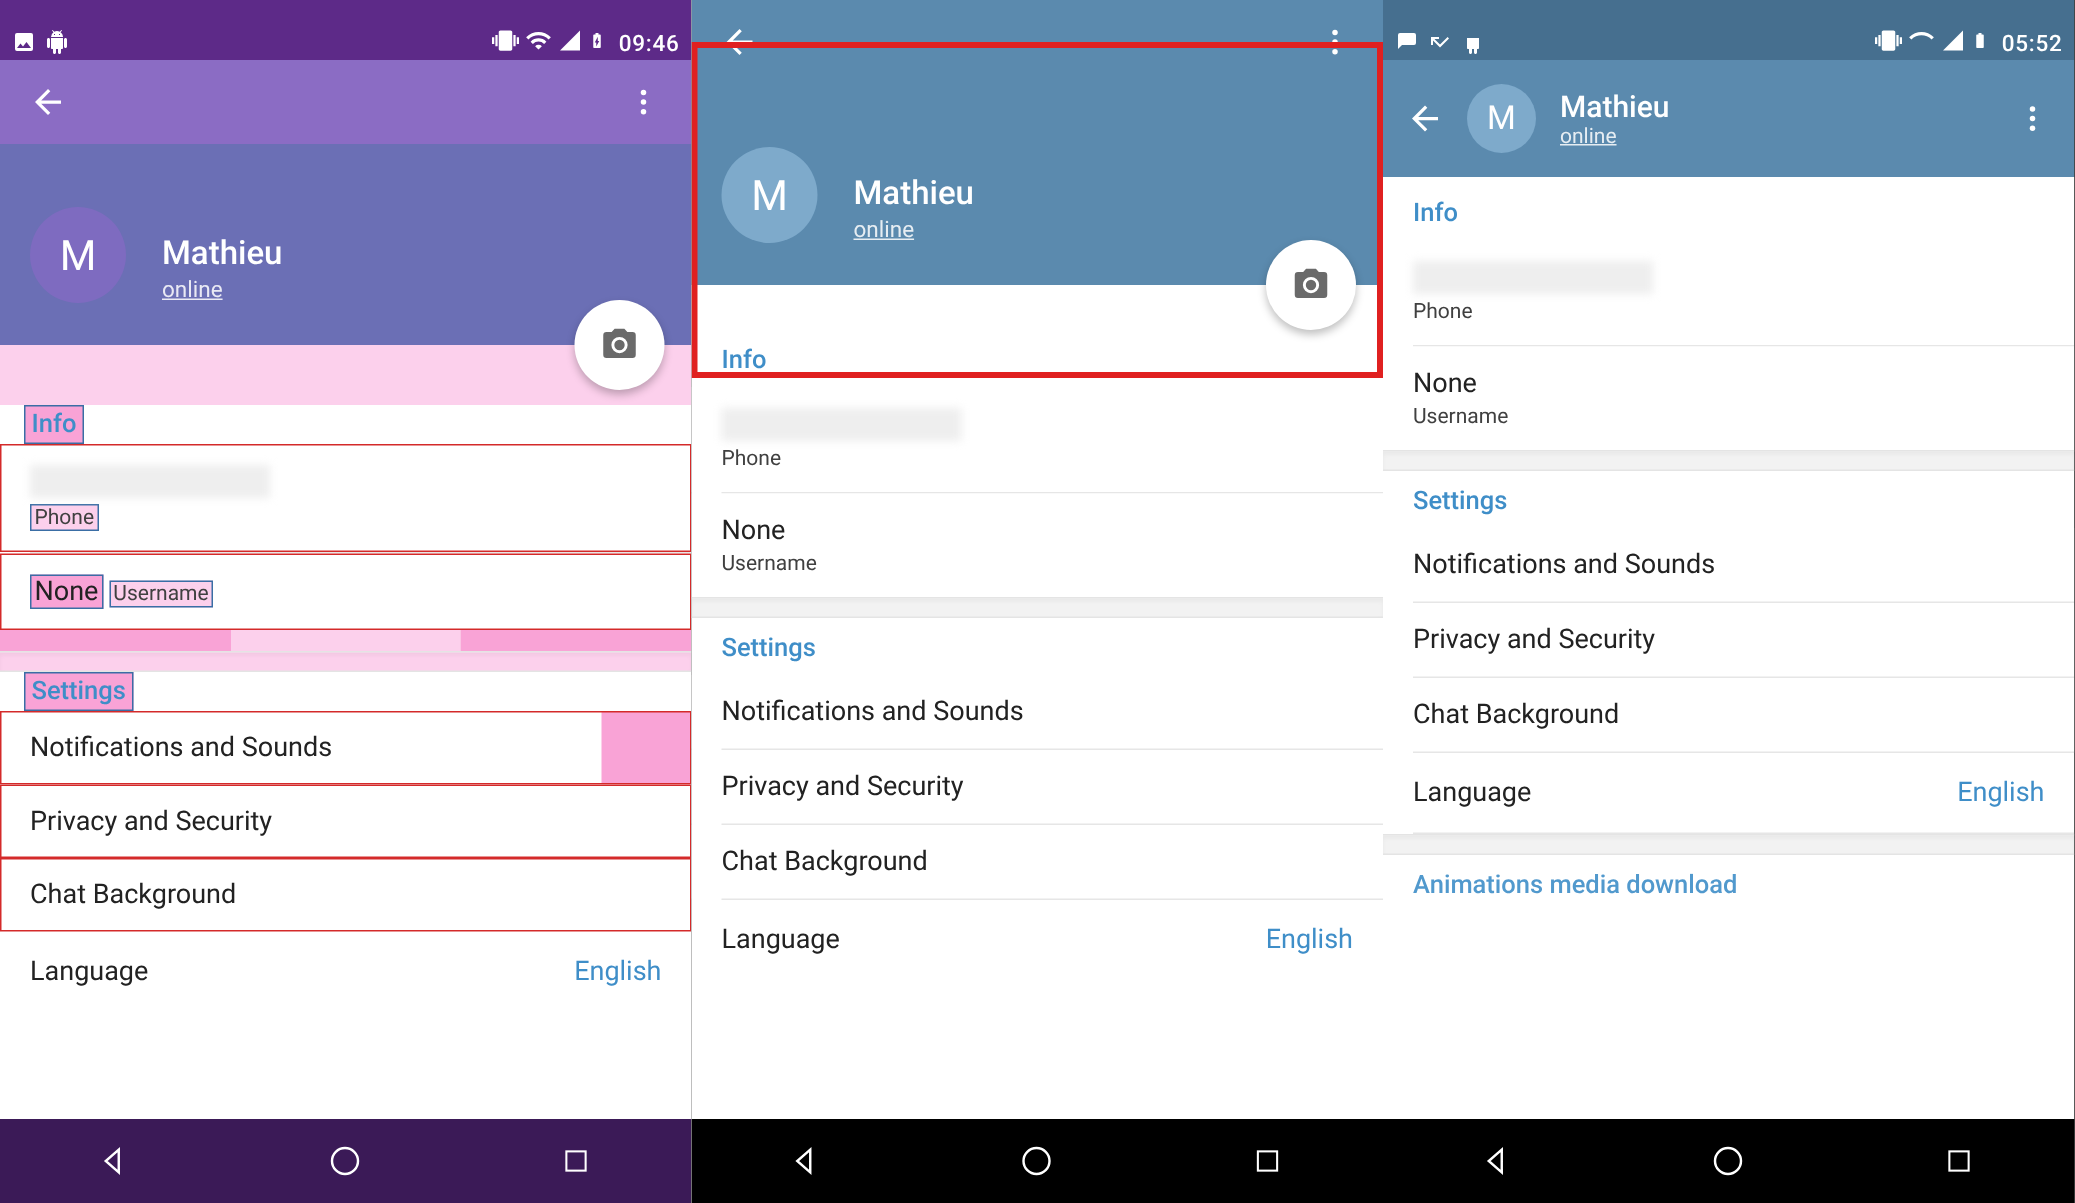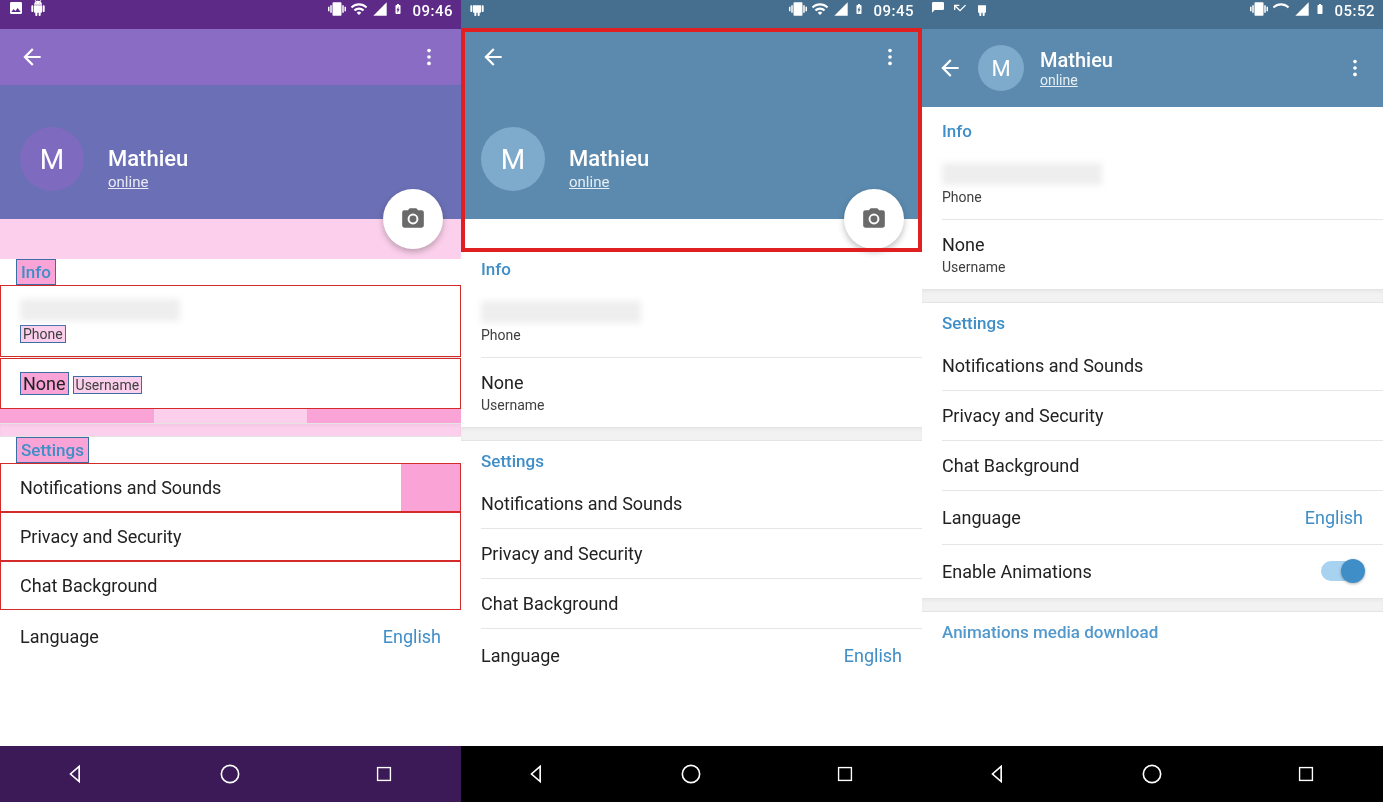--- a/index.html
+++ b/index.html
@@ -2,21 +2,21 @@
 <html><head>
 <meta charset="utf-8">
 <style>
   * { box-sizing: border-box; margin: 0; padding: 0; font-family: Roboto, "Helvetica Neue", Arial, sans-serif; }
   body { background: #000; display: flex; justify-content: center; align-items: flex-start; padding: 0; }
   .wrap { display: flex; gap: 0; }
   .phone { width: 461px; height: 802px; background: #000; display: flex; flex-direction: column; position: relative; }
   .screen { flex: 1; display: flex; flex-direction: column; background: #fff; overflow: hidden; position: relative; }
 
   
-  .statusbar { height: 29px; background: #466f8f; display: flex; align-items: flex-start; justify-content: space-between; padding: 0 8px; color: #fff; font-size: 15px; }
+  .statusbar { height: 40px; background: #466f8f; display: flex; align-items: flex-end; justify-content: space-between; padding: 0 8px; color: #fff; font-size: 15px; }
   .status-left { display: flex; gap: 6px; align-items: center; }
   .status-right { display: flex; gap: 4px; align-items: center; }
   .status-right svg, .status-left svg { fill: #fff; }
   .status-time { font-weight: 500; letter-spacing: 0.5px; margin-left: 4px; }
 
   
   .header-large { height: 190px; background: #5b8aae; position: relative; color: #fff; }
   .header-small { height: 78px; background: #5b8aae; position: relative; color: #fff; display: flex; align-items: center; }
   .header-top { position: absolute; top: 0; left: 0; right: 0; height: 56px; display: flex; align-items: center; justify-content: space-between; padding: 0 12px; }
   .back-btn { width: 40px; height: 40px; display: flex; align-items: center; justify-content: center; cursor: pointer; }
@@ -192,42 +192,20 @@
             <svg width="22" height="22" viewBox="0 0 24 24" fill="none" stroke="#fff" stroke-width="1.5">
               <rect x="5" y="5" width="14" height="14"></rect>
             </svg>
           </div>
     </div>
   </div>
 </div>
 
 <div class="phone">
   <div class="screen">
-    <div class="statusbar">
-      <div class="status-left">
-        <span><svg width="16" height="16" viewBox="0 0 24 24">
-                <path d="M6 18c0 .55.45 1 1 1h1v3.5c0 .83.67 1.5 1.5 1.5s1.5-.67 1.5-1.5V19h2v3.5c0 .83.67 1.5 1.5 1.5s1.5-.67 1.5-1.5V19h1c.55 0 1-.45 1-1V8H6v10zM3.5 8C2.67 8 2 8.67 2 9.5v7c0 .83.67 1.5 1.5 1.5S5 17.33 5 16.5v-7C5 8.67 4.33 8 3.5 8zm17 0c-.83 0-1.5.67-1.5 1.5v7c0 .83.67 1.5 1.5 1.5s1.5-.67 1.5-1.5v-7c0-.83-.67-1.5-1.5-1.5z"></path>
-              </svg></span>
-      </div>
-      <div class="status-right">
-        <span><svg width="18" height="18" viewBox="0 0 24 24">
-                <path d="M0 15h2V9H0v6zm3 2h2V7H3v10zm19-8v6h2V9h-2zm-3 8h2V7h-2v10zM16.5 3h-9C6.67 3 6 3.67 6 4.5v15c0 .83.67 1.5 1.5 1.5h9c.83 0 1.5-.67 1.5-1.5v-15c0-.83-.67-1.5-1.5-1.5z"></path>
-              </svg></span>
-        <span><svg width="18" height="18" viewBox="0 0 24 24">
-                <path d="M1 9l2 2c4.97-4.97 13.03-4.97 18 0l2-2C16.93 2.93 7.08 2.93 1 9zm8 8l3 3 3-3a4.24 4.24 0 0 0-6 0zm-4-4l2 2a7.07 7.07 0 0 1 10 0l2-2C15.14 9.14 8.87 9.14 5 13z"></path>
-              </svg></span>
-        <span><svg width="16" height="16" viewBox="0 0 24 24">
-                <path d="M2 22h20V2L2 22z"></path>
-              </svg></span>
-        <span><svg width="12" height="18" viewBox="0 0 24 24">
-                <path d="M15.67 4H14V2h-4v2H8.33C7.6 4 7 4.6 7 5.33v15.33C7 21.4 7.6 22 8.33 22h7.33c.74 0 1.34-.6 1.34-1.33V5.33C17 4.6 16.4 4 15.67 4zM11 20v-5.5H9L13 7v5.5h2L11 20z"></path>
-              </svg></span>
-        <span class="status-time">09:45</span>
-      </div>
-    </div>
 
     <div class="highlight-border" style="top:28px; left:0; right:0; height:224px;"></div>
 
     <div class="header-large">
       <div class="header-top">
         <div class="back-btn">
               <svg width="26" height="26" viewBox="0 0 24 24" fill="#fff">
                 <path d="M20 11H7.83l5.59-5.59L12 4l-8 8 8 8 1.41-1.41L7.83 13H20v-2z"></path>
               </svg>
             </div>
@@ -384,26 +362,20 @@
       <div class="divider"></div>
       <div class="row">
             <div class="row-primary">Chat Background</div>
           </div>
       <div class="divider"></div>
       <div class="row-inline">
         <div class="row-primary">Language</div>
         <div class="row-value">English</div>
       </div>
       <div class="divider"></div>
-      <div class="row-inline">
-        <div class="row-primary">Enable Animations</div>
-        <div class="toggle">
-              <div class="toggle-knob"></div>
-            </div>
-      </div>
       <div class="gap"></div>
       <div class="truncated">Animations media download</div>
     </div>
 
     <div class="navbar">
       <div class="navbtn">
             <svg width="26" height="26" viewBox="0 0 24 24" fill="none" stroke="#fff" stroke-width="1.5">
               <path d="M14 5L6 12l8 7z"></path>
             </svg>
           </div>

